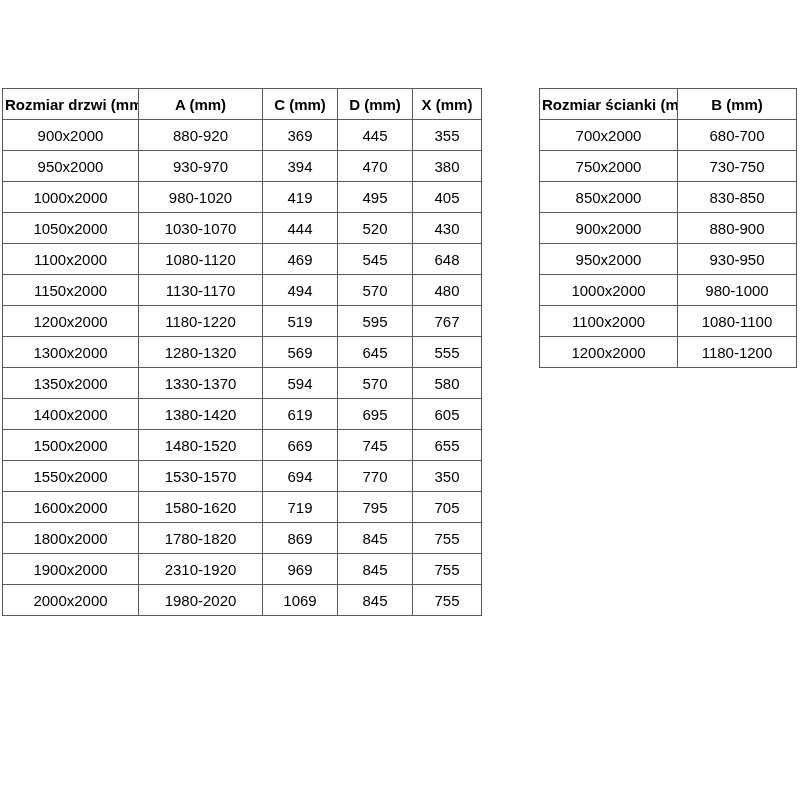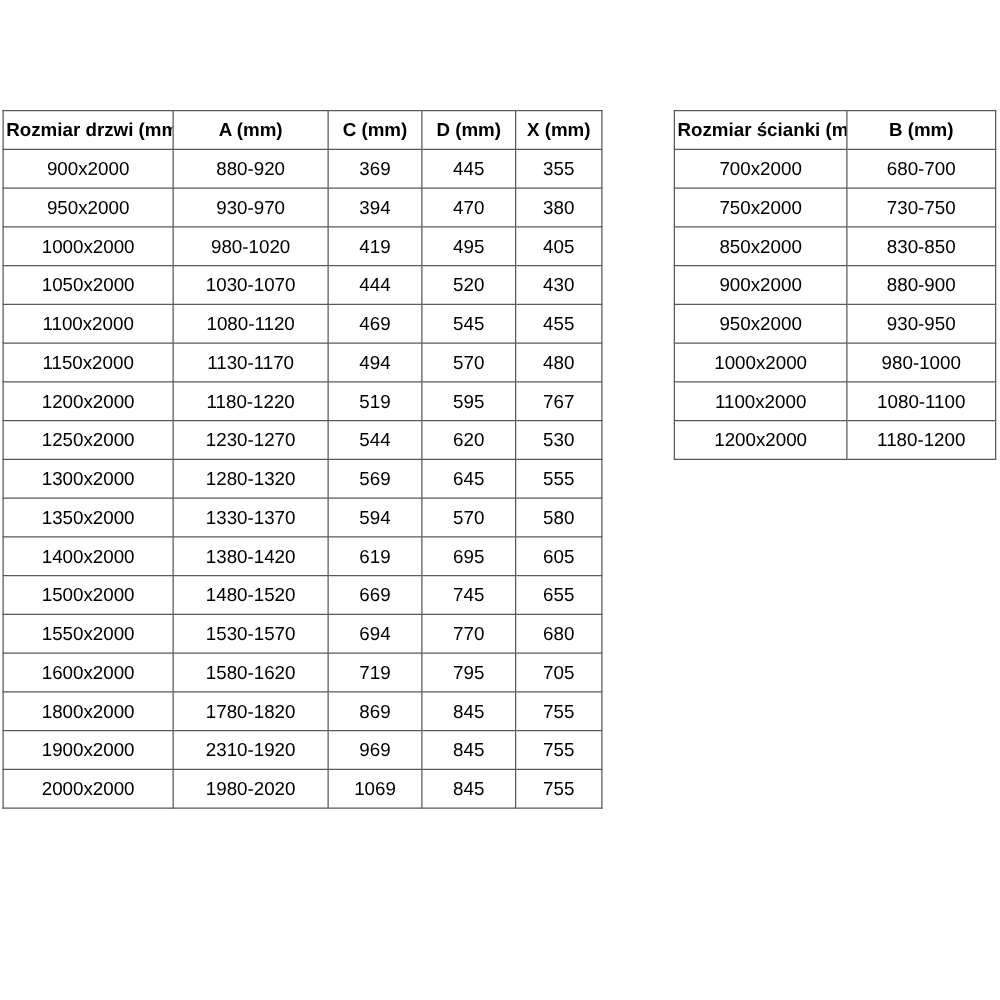--- a/index.html
+++ b/index.html
@@ -95,44 +95,37 @@
           <td>1030-1070</td>
           <td>444</td>
           <td>520</td>
           <td>430</td>
         </tr>
         <tr>
           <td>1100x2000</td>
           <td>1080-1120</td>
           <td>469</td>
           <td>545</td>
-          <td>455</td>
+          <td>648</td>
         </tr>
         <tr>
           <td>1150x2000</td>
           <td>1130-1170</td>
           <td>494</td>
           <td>570</td>
           <td>480</td>
         </tr>
         <tr>
           <td>1200x2000</td>
           <td>1180-1220</td>
           <td>519</td>
           <td>595</td>
           <td>767</td>
         </tr>
         <tr>
-          <td>1250x2000</td>
-          <td>1230-1270</td>
-          <td>544</td>
-          <td>620</td>
-          <td>530</td>
-        </tr>
-        <tr>
           <td>1300x2000</td>
           <td>1280-1320</td>
           <td>569</td>
           <td>645</td>
           <td>555</td>
         </tr>
         <tr>
           <td>1350x2000</td>
           <td>1330-1370</td>
           <td>594</td>
@@ -151,21 +144,21 @@
           <td>1480-1520</td>
           <td>669</td>
           <td>745</td>
           <td>655</td>
         </tr>
         <tr>
           <td>1550x2000</td>
           <td>1530-1570</td>
           <td>694</td>
           <td>770</td>
-          <td>680</td>
+          <td>350</td>
         </tr>
         <tr>
           <td>1600x2000</td>
           <td>1580-1620</td>
           <td>719</td>
           <td>795</td>
           <td>705</td>
         </tr>
         <tr>
           <td>1800x2000</td>

